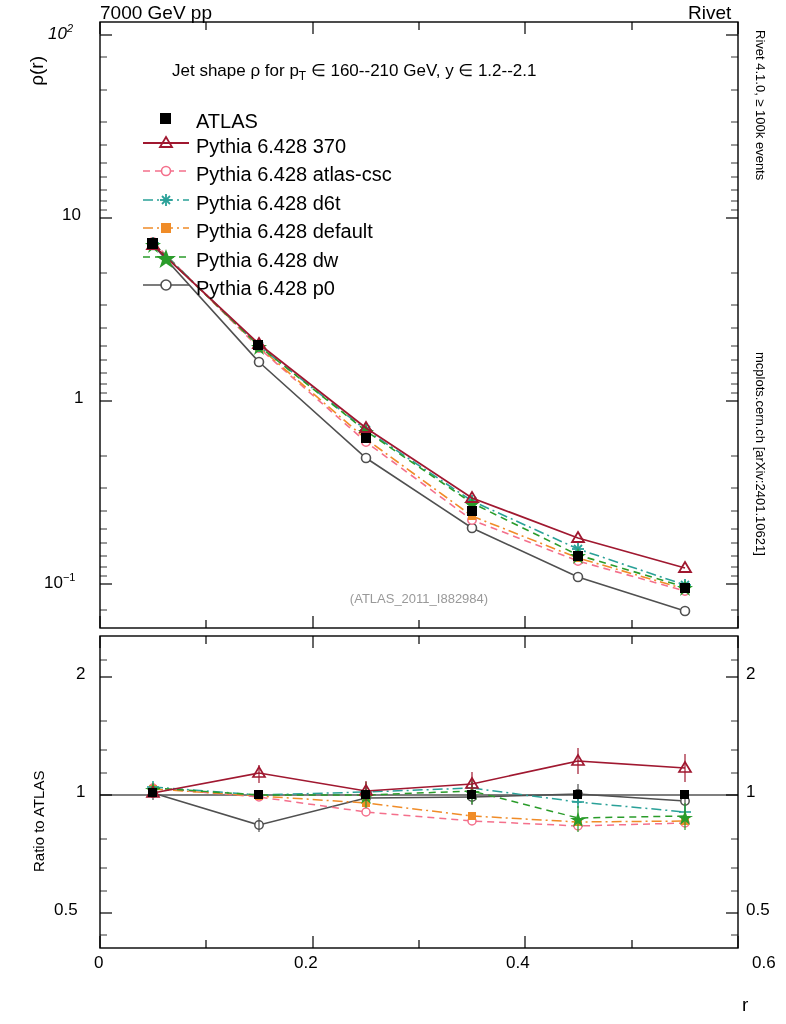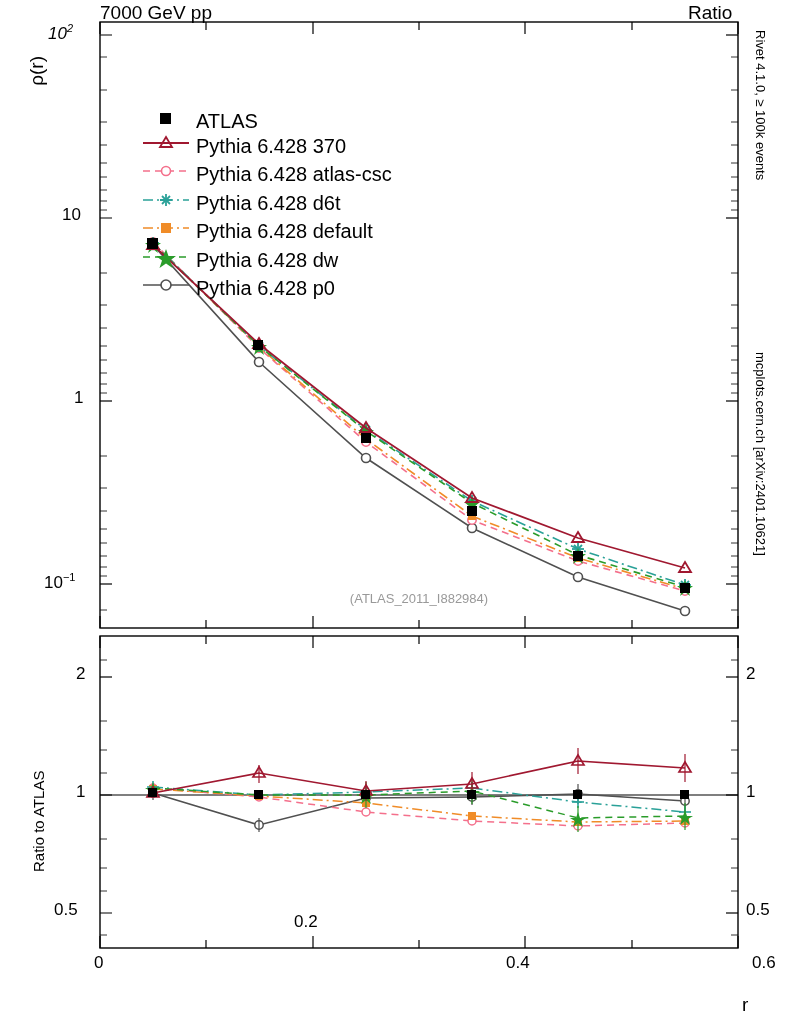--- a/index.html
+++ b/index.html
@@ -1,35 +1,35 @@
 <!DOCTYPE html>
 <html><head>
 <meta charset="utf-8">
 <style>
   html,body{margin:0;padding:0;background:#ffffff;}
   body{width:786px;height:1024px;font-family:"Liberation Sans",sans-serif;color:#000;}
-  #root{position:relative;width:786px;height:1024px;overflow:hidden;border-radius:8px;}
+  #root{position:relative;width:786px;height:1024px;overflow:hidden;}
   .txt{position:absolute;white-space:nowrap;}
   .vtxt{position:absolute;white-space:nowrap;transform-origin:0 0;}
   svg{position:absolute;left:0;top:0;}
   .hdr{font-size:19px;}
   .axlbl{font-size:19px;}
   .tick{font-size:17px;}
   .leg{font-size:20px;}
   .title{font-size:17px;}
   .wm{font-size:13px;fill:#999;}
   .side{font-size:13px;}
 </style>
 </head>
 <body>
 
 <div id="root">
 
   <div class="txt hdr" style="left:100px;top:2px;">7000 GeV pp</div>
-  <div class="txt hdr" style="left:688px;top:2px;">Ratio</div>
+  <div class="txt hdr" style="left:688px;top:2px;">Rivet</div>
 
   <div class="vtxt side" style="left:768px;top:30px;transform:rotate(90deg);">Rivet 4.1.0, ≥ 100k events</div>
   <div class="vtxt side" style="left:768px;top:352px;transform:rotate(90deg);">mcplots.cern.ch [arXiv:2401.10621]</div>
 
   <div class="vtxt axlbl" style="left:26px;top:56px;transform:rotate(-90deg) translate(-100%,0);">ρ(r)</div>
 
   <div class="vtxt" style="left:30px;top:872px;font-size:15px;transform:rotate(-90deg) translate(0,0);">Ratio to ATLAS</div>
 
   <div class="txt axlbl" style="left:742px;top:994px;">r</div>
 
@@ -404,24 +404,27 @@
 
   <div class="txt tick" style="left:76px;top:664px;">2</div>
   <div class="txt tick" style="left:76px;top:782px;">1</div>
   <div class="txt tick" style="left:54px;top:900px;">0.5</div>
 
   <div class="txt tick" style="left:746px;top:664px;">2</div>
   <div class="txt tick" style="left:746px;top:782px;">1</div>
   <div class="txt tick" style="left:746px;top:900px;">0.5</div>
 
   <div class="txt tick" style="left:94px;top:953px;">0</div>
-  <div class="txt tick" style="left:294px;top:912px;">0.2</div>
+  <div class="txt tick" style="left:294px;top:953px;">0.2</div>
   <div class="txt tick" style="left:506px;top:953px;">0.4</div>
   <div class="txt tick" style="left:752px;top:953px;">0.6</div>
 
+  <div class="txt title" style="left:172px;top:60px;">
+    <span>Jet shape ρ for p</span><sub style="font-size:12px;">T</sub><span> ∈ 160--210 GeV, y ∈ 1.2--2.1</span>
+  </div>
 
   <div class="txt leg" style="left:196px;top:110px;">ATLAS</div>
   <div class="txt leg" style="left:196px;top:135px;">Pythia 6.428 370</div>
   <div class="txt leg" style="left:196px;top:163px;">Pythia 6.428 atlas-csc</div>
   <div class="txt leg" style="left:196px;top:192px;">Pythia 6.428 d6t</div>
   <div class="txt leg" style="left:196px;top:220px;">Pythia 6.428 default</div>
   <div class="txt leg" style="left:196px;top:249px;">Pythia 6.428 dw</div>
   <div class="txt leg" style="left:196px;top:277px;">Pythia 6.428 p0</div>
 
 </div>

